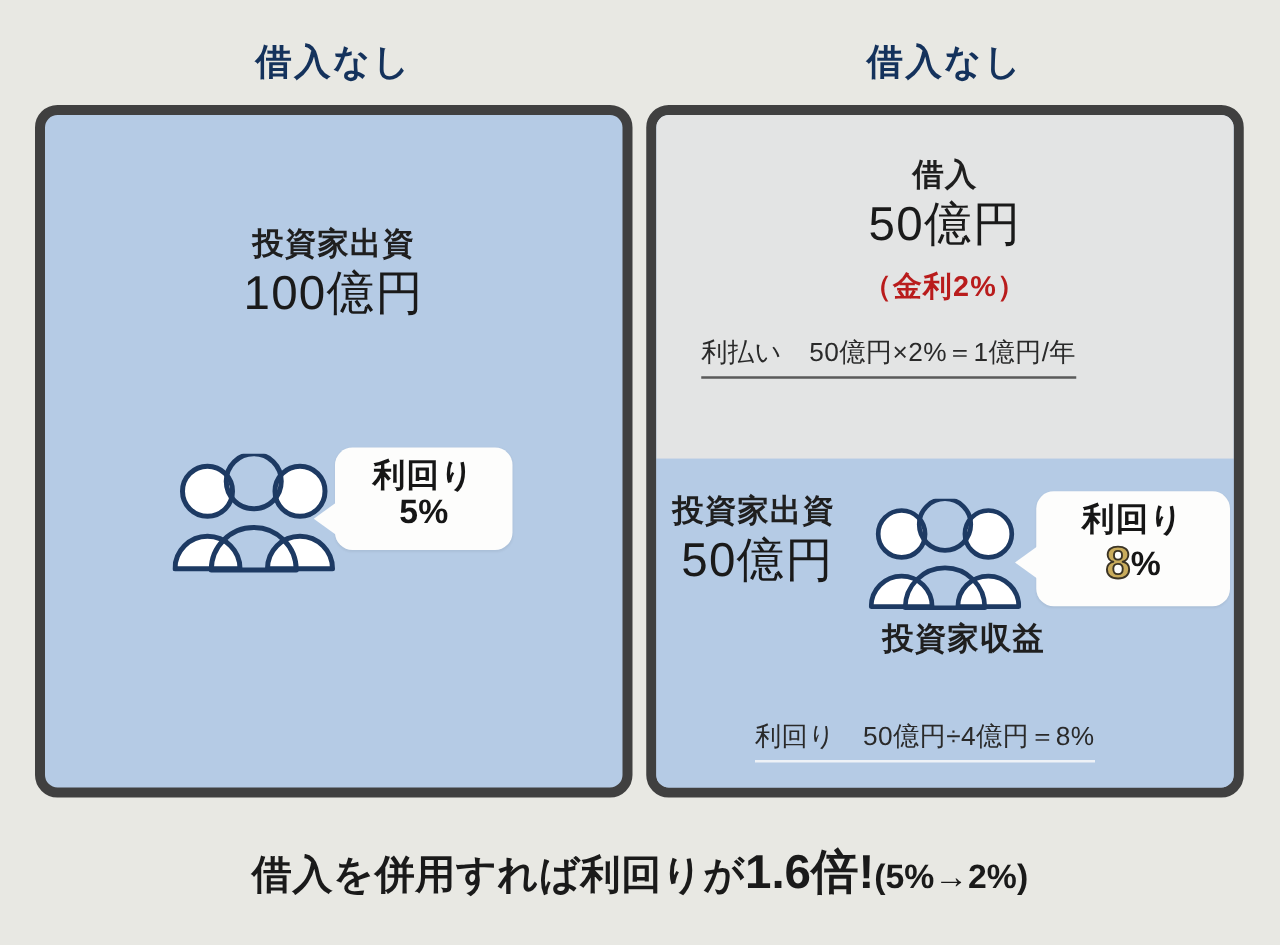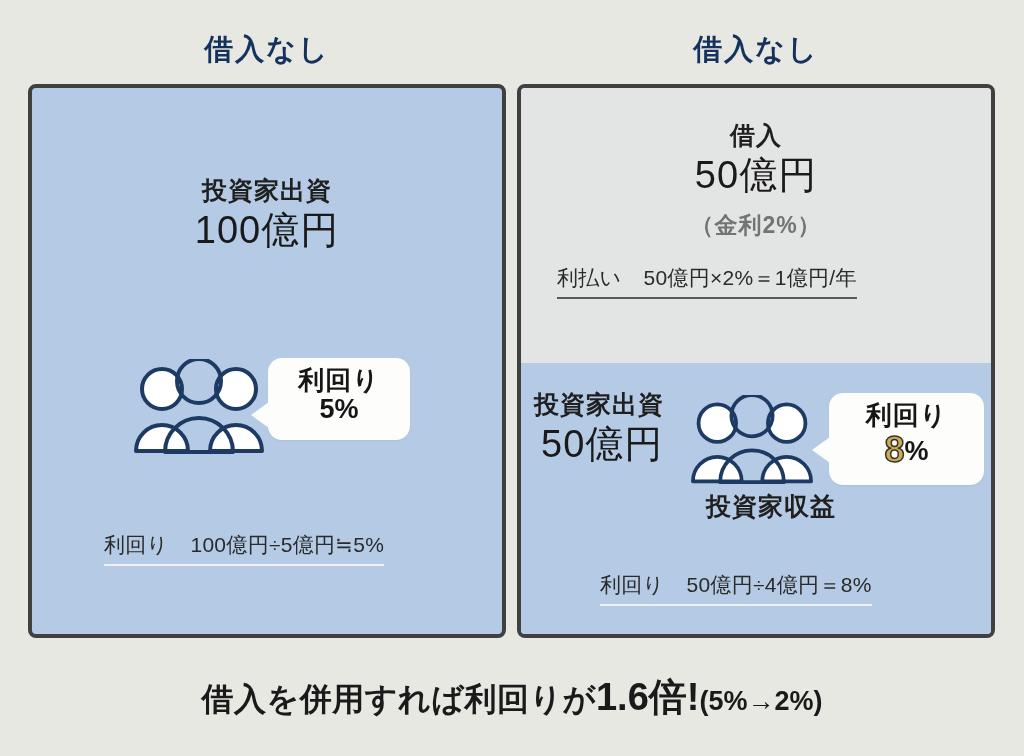--- a/index.html
+++ b/index.html
@@ -31,22 +31,22 @@
     letter-spacing: 2px;
     color: #14325c;
     white-space: nowrap;
   }
   #title-left  { left: 28px;  top: 30px; width: 478px; }
   #title-right { left: 517px; top: 30px; width: 478px; }
 
   
   .panel {
     position: absolute;
-    border: 4px solid #404040;
-    border-radius: 8px;
+    border: 8px solid #404040;
+    border-radius: 18px;
     box-sizing: border-box;
     overflow: hidden;
   }
   #panel-left {
     left: 28px;
     top: 84px;
     width: 478px;
     height: 554px;
     background: #b5cbe5;
   }
@@ -95,21 +95,21 @@
   }
   .sub-note {
     font-size: 24px;
     font-weight: normal;
     color: #232323;
     letter-spacing: 0.5px;
   }
   .paren-note {
     font-size: 23px;
     font-weight: bold;
-    color: #737373;
+    color: #b91c1c;
     letter-spacing: 1px;
   }
 
   
   .formula {
     font-size: 21px;
     color: #2a2a2a;
     letter-spacing: 0.3px;
     white-space: nowrap;
     padding-bottom: 5px;
@@ -201,23 +201,20 @@
         <path d="M2 92 A26 26 0 0 1 54 92 Z" fill="#ffffff" stroke="#1d3a63" stroke-width="4" stroke-linejoin="round"></path>
 
         <circle cx="102" cy="30" r="20" fill="#ffffff" stroke="#1d3a63" stroke-width="4"></circle>
         <path d="M76 92 A26 26 0 0 1 128 92 Z" fill="#ffffff" stroke="#1d3a63" stroke-width="4" stroke-linejoin="round"></path>
 
         <circle cx="65" cy="22" r="22" fill="none" stroke="#1d3a63" stroke-width="4"></circle>
         <path d="M31 93 A34 34 0 0 1 99 93 Z" fill="none" stroke="#1d3a63" stroke-width="4" stroke-linejoin="round"></path>
       </svg>
     </span>
 
-    <div class="abs formula u-light" style="left:72px; top:443px;">
-      <span>利回り</span><span class="gap"></span><span>100億円÷5億円≒5%</span>
-    </div>
   </div>
 
   <div class="bubble" id="bubble-left">
     <span class="tail"></span>
     <div class="b-title">利回り</div>
     <div class="b-value">5%</div>
   </div>
 
   <div class="panel" id="panel-right">
 

